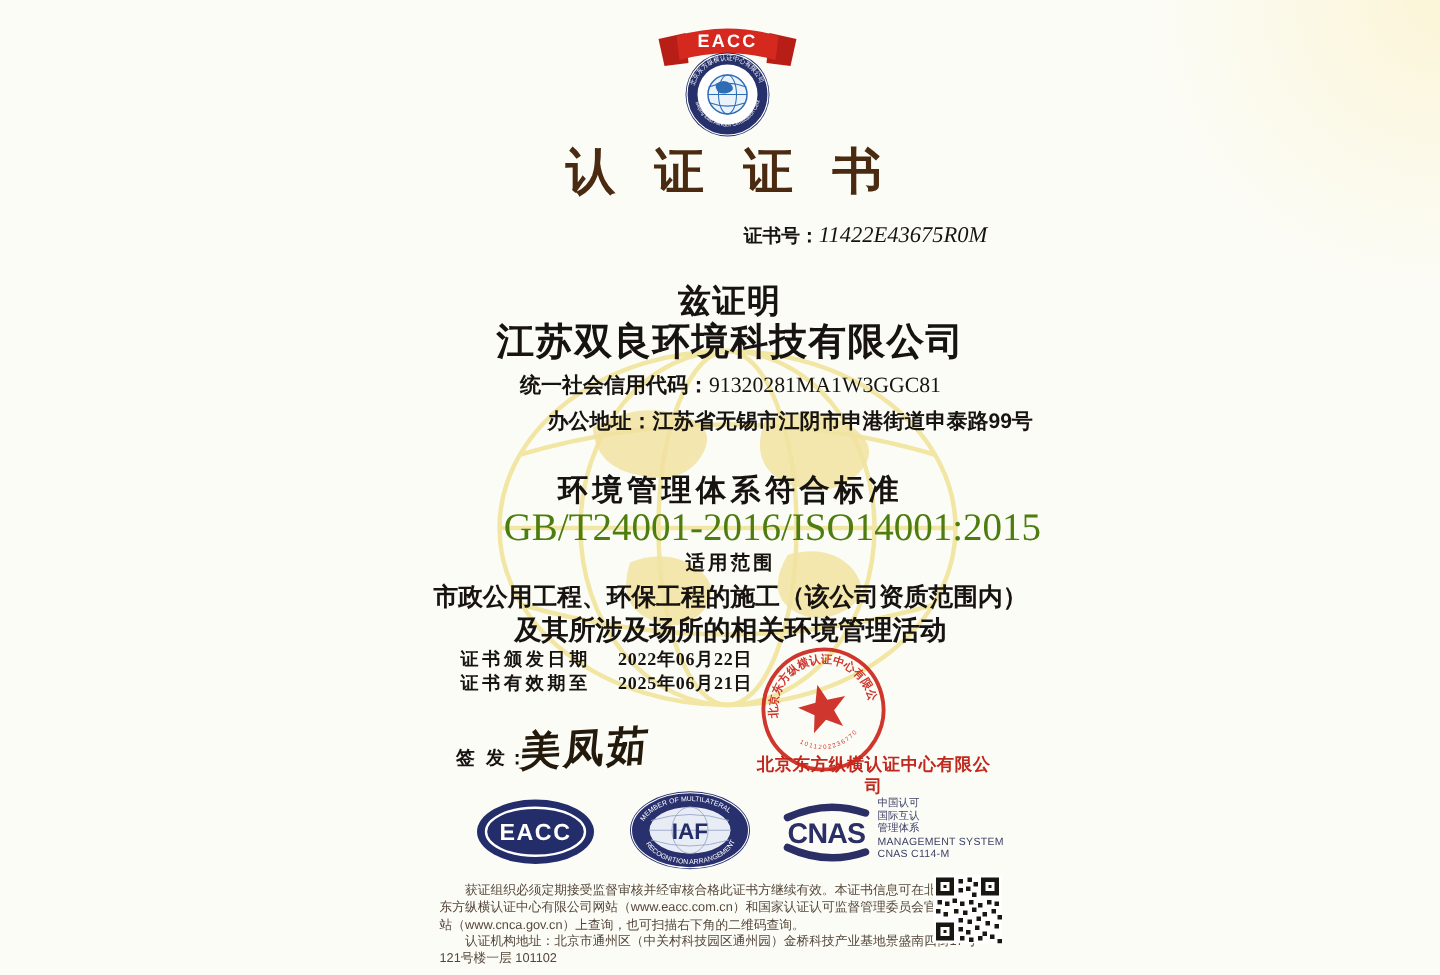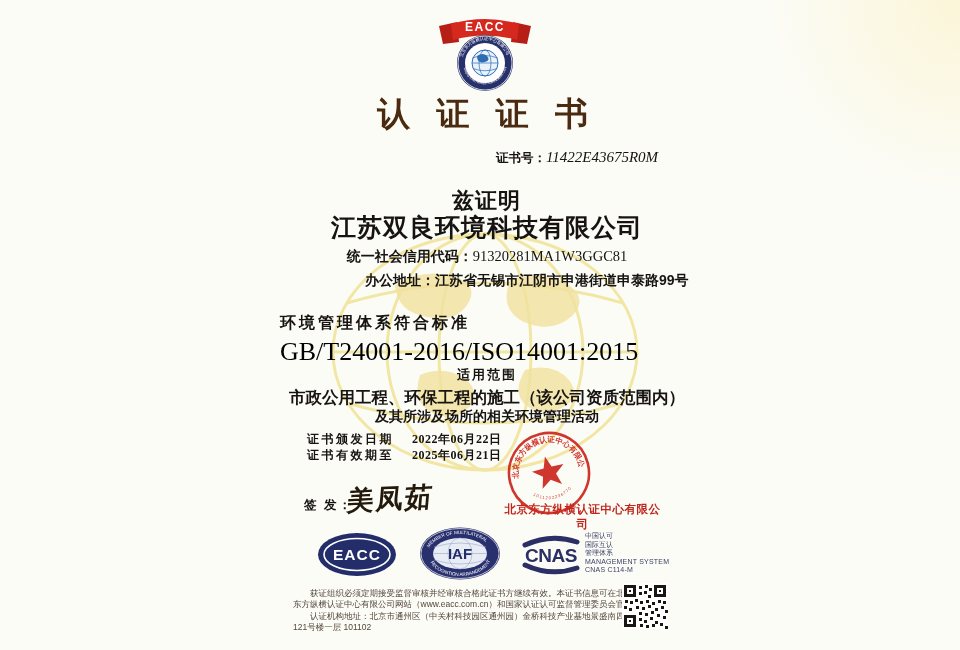--- a/index.html
+++ b/index.html
@@ -28,26 +28,26 @@
   .certno{left:472px;top:149px;width:210px;text-align:center;font-size:12.5px;font-weight:bold;}
   .certno .num{font-family:"Liberation Serif","DejaVu Serif",serif;font-weight:normal;font-size:15px;font-style:italic;}
 
   .attest{left:452px;top:186px;font-size:22px;font-weight:bold;letter-spacing:1px;}
   .company{left:280px;top:211px;width:414px;text-align:center;font-size:25px;font-weight:bold;letter-spacing:1px;}
   .creditline{left:280px;top:248px;width:414px;text-align:center;font-size:14px;font-weight:bold;}
   .creditline .num{font-family:"Liberation Serif","DejaVu Serif",serif;font-weight:normal;font-size:14.5px;}
 
   .addr{left:365px;top:271px;font-size:14px;font-weight:bold;line-height:18.5px;}
 
-  .sysline{left:280px;top:313px;width:414px;font-size:16px;font-weight:bold;letter-spacing:3px;}
-  .standard{left:280px;top:337px;width:414px;text-align:left;font-size:26px;
-    font-family:"Liberation Serif","DejaVu Serif",serif;color:#000000;}
+  .sysline{left:280px;top:313px;width:414px;text-align:center;font-size:20px;font-weight:bold;letter-spacing:3px;}
+  .standard{left:280px;top:337px;width:414px;text-align:right;font-size:26px;
+    font-family:"Liberation Serif","DejaVu Serif",serif;color:#4d7c0f;}
   .scopelabel{left:280px;top:366px;width:414px;text-align:center;font-size:13px;font-weight:bold;letter-spacing:2px;}
   .scope1{left:250px;top:387px;width:474px;text-align:center;font-size:16.5px;font-weight:bold;}
-  .scope2{left:250px;top:408px;width:474px;text-align:center;font-size:14px;font-weight:bold;font-family:Liberation Serif, serif;}
+  .scope2{left:250px;top:408px;width:474px;text-align:center;font-size:18px;font-weight:bold;font-family:Liberation Serif, serif;}
 
   .dates{left:307px;top:432px;font-family:"Liberation Serif","DejaVu Serif",serif;font-size:12px;font-weight:bold;}
   .dates .row{height:15.5px;line-height:15.5px;}
   .dates .lbl{display:inline-block;width:92px;letter-spacing:2.5px;}
   .dates .val{display:inline-block;margin-left:10px;letter-spacing:.5px;}
 
   .issue-label{left:304px;top:497px;font-size:12.5px;font-weight:bold;letter-spacing:2px;}
   .signature{left:347px;top:481px;font-size:27px;font-weight:bold;color:#241a0c;
     transform:rotate(-3deg) skewX(-8deg);letter-spacing:2px;
     font-family:"Liberation Serif","DejaVu Serif",serif;}
@@ -213,20 +213,21 @@
   <div>中国认可</div>
   <div>国际互认</div>
   <div>管理体系</div>
   <div class="en">MANAGEMENT SYSTEM</div>
   <div class="en">CNAS C114-M</div>
 </div>
 
 <div class="abs layer footnote">
   <div class="indent">获证组织必须定期接受监督审核并经审核合格此证书方继续有效。本证书信息可在北京</div>
   <div>东方纵横认证中心有限公司网站（www.eacc.com.cn）和国家认证认可监督管理委员会官方网</div>
+  <div>站（www.cnca.gov.cn）上查询，也可扫描右下角的二维码查询。</div>
   <div class="indent">认证机构地址：北京市通州区（中关村科技园区通州园）金桥科技产业基地景盛南四街17号</div>
   <div>121号楼一层 101102</div>
 </div>
 
 <svg class="abs layer qr" viewBox="0 0 46 46">
   <rect width="46" height="46" fill="#ffffff"></rect>
   <g fill="#1a1712">
     <rect x="2" y="2" width="12" height="12"></rect>
       <rect x="5" y="5" width="6" height="6" fill="#fff"></rect>
       <rect x="7" y="7" width="2" height="2"></rect>

